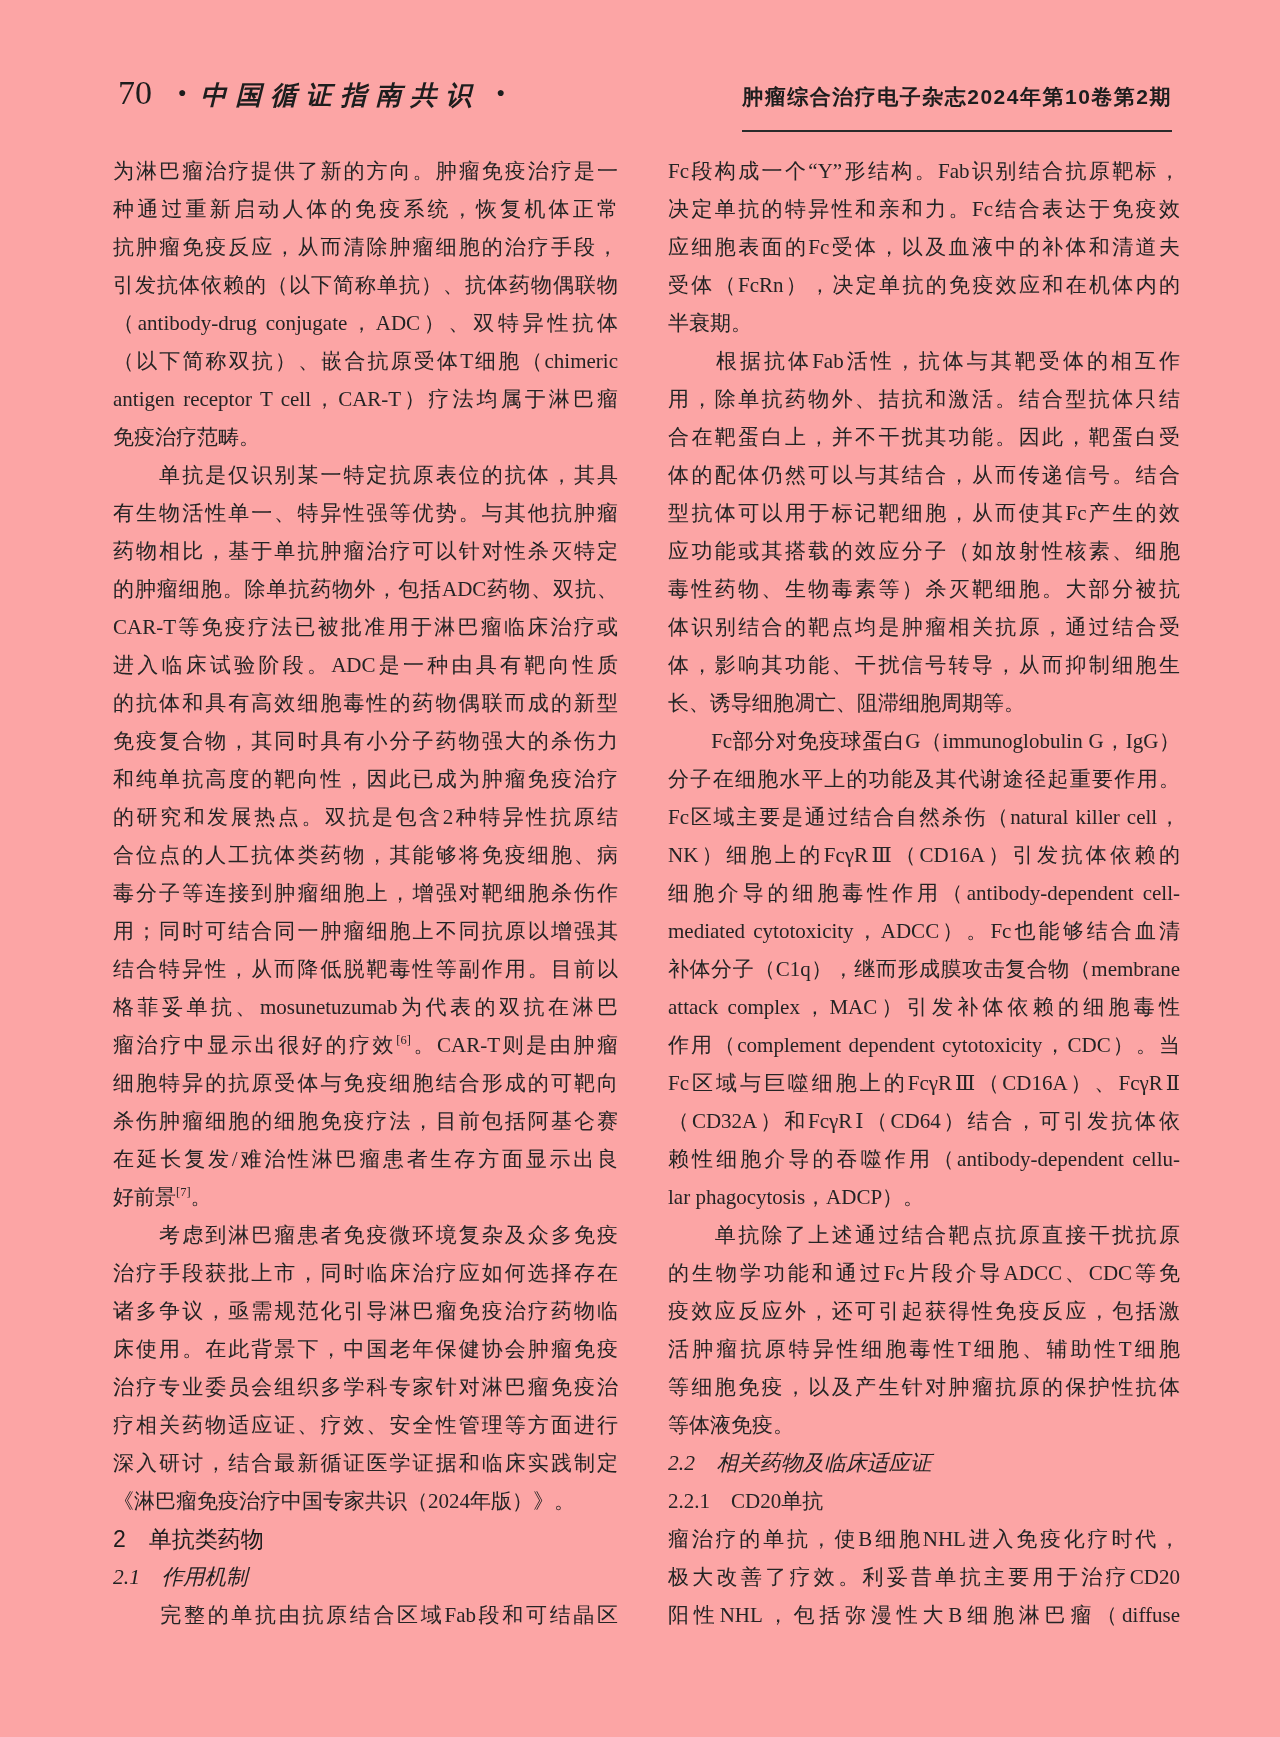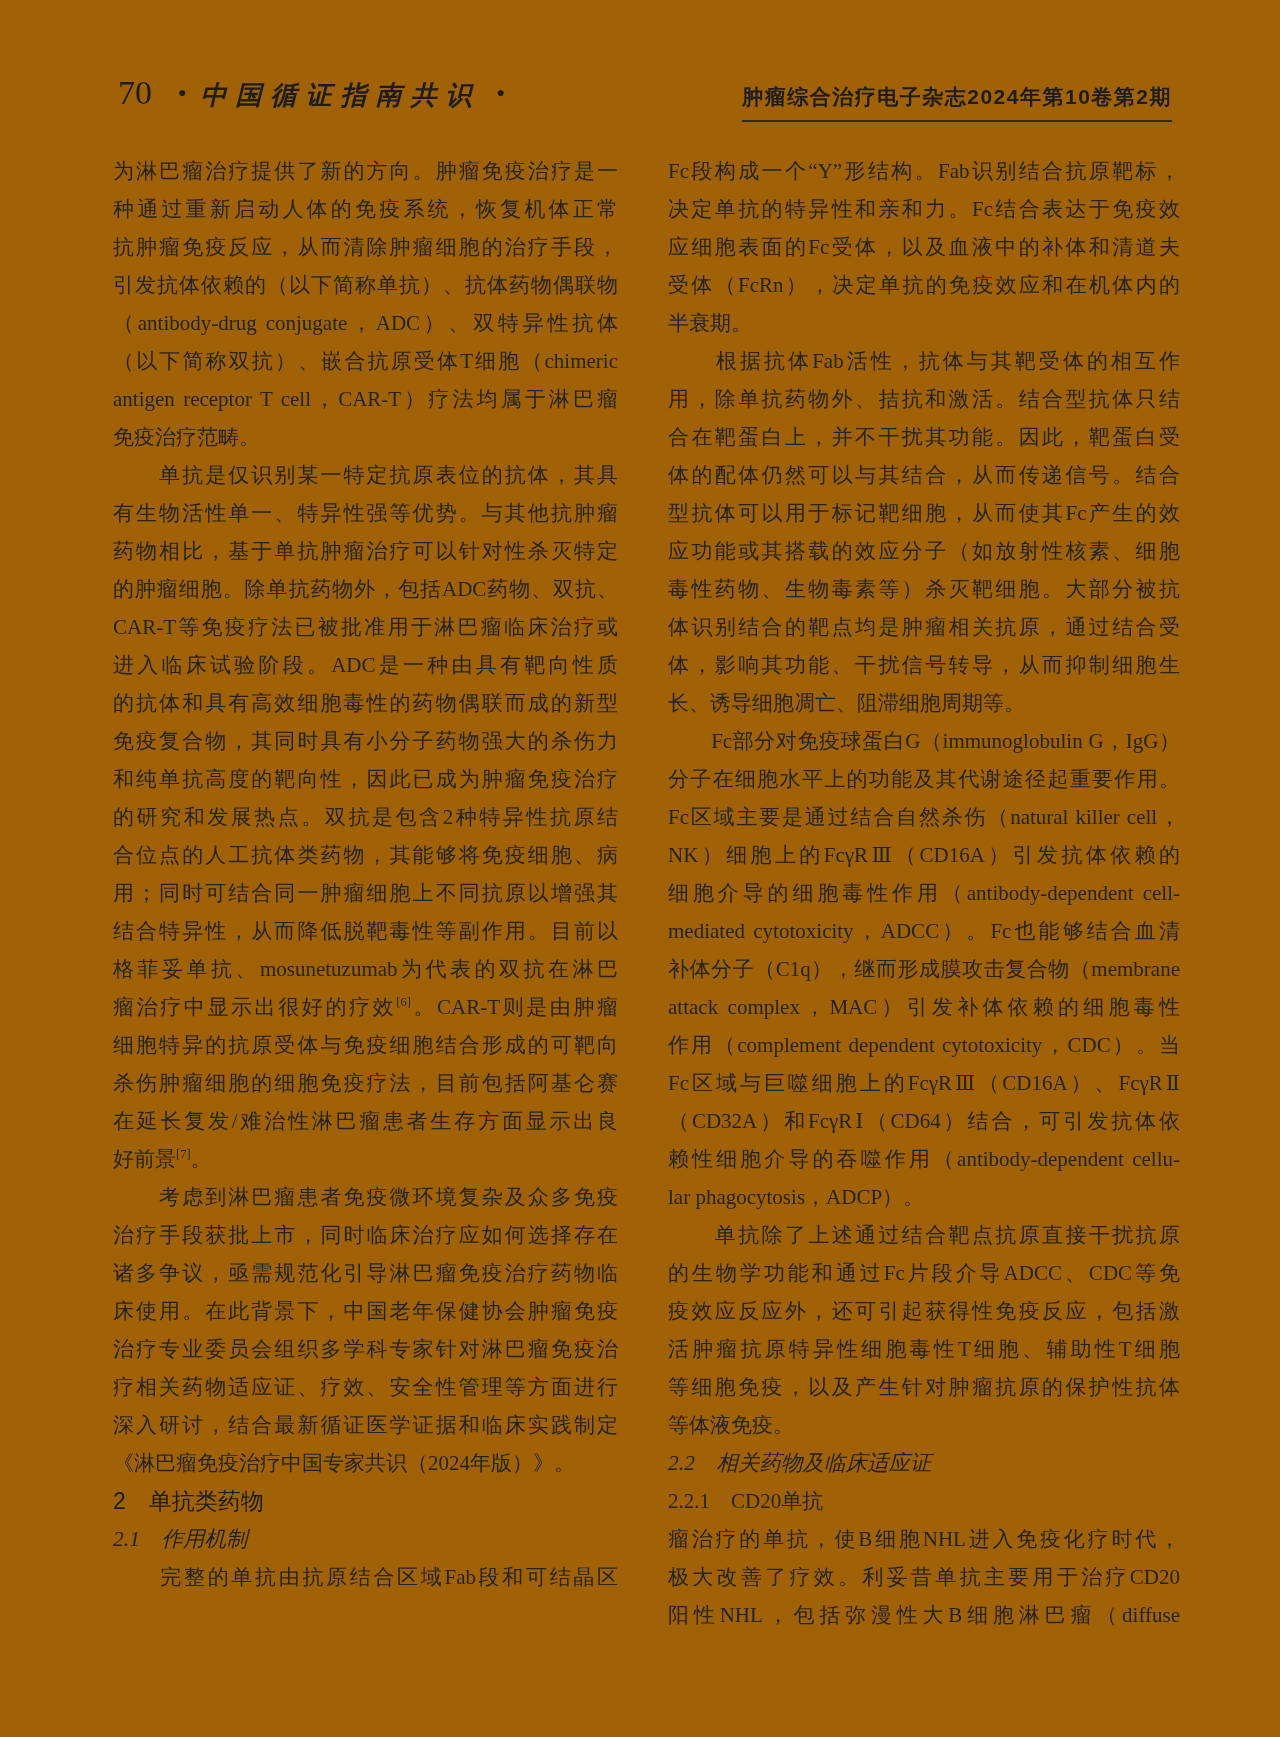--- a/index.html
+++ b/index.html
@@ -1,29 +1,29 @@
 <!DOCTYPE html>
 <html lang="zh"><head>
 <meta charset="utf-8">
 <style>
   html,body{margin:0;padding:0;background:#ffffff;}
-  .page{position:relative;width:1280px;height:1737px;background:#a16207;overflow:hidden;
+  .page{position:relative;width:1280px;height:1737px;background:#fca5a5;overflow:hidden;
         font-family:"Liberation Serif","DejaVu Serif",serif;color:#222;}
 
   
   .header{position:absolute;top:76px;left:118px;width:1054px;
           display:flex;justify-content:space-between;align-items:baseline;}
   .header-left{display:flex;align-items:baseline;}
   .page-number{font-size:34px;line-height:34px;color:#1d1d1d;}
   .bullet{font-size:14px;position:relative;top:-7px;margin:0 14px 0 26px;color:#1d1d1d;}
   .bullet.tail{margin:0 0 0 16px;}
   .journal-script{font-size:26px;font-style:italic;font-weight:bold;letter-spacing:9px;color:#1d1d1d;}
   .header-right{font-family:"Liberation Sans","DejaVu Sans",sans-serif;font-weight:bold;
                 font-size:21px;letter-spacing:1.5px;color:#1d1d1d;
-                padding-bottom:9px;border-bottom:2px solid #2b2b2b;}
+                padding-bottom:19px;border-bottom:2px solid #2b2b2b;}
 
   
   .columns{position:absolute;top:152px;left:113px;display:flex;gap:50px;}
   .col{display:block;}
   .col-left{width:505px;}
   .col-right{width:512px;}
 
   .line{height:38px;line-height:38px;font-size:21px;overflow:hidden;
         text-align:justify;text-align-last:justify;color:#242424;}
   .line.end{text-align-last:left;}
@@ -66,20 +66,21 @@
           <div class="line">有生物活性单一、特异性强等优势。与其他抗肿瘤</div>
           <div class="line">药物相比，基于单抗肿瘤治疗可以针对性杀灭特定</div>
           <div class="line">的肿瘤细胞。除单抗药物外，包括ADC药物、双抗、</div>
           <div class="line">CAR-T等免疫疗法已被批准用于淋巴瘤临床治疗或</div>
           <div class="line">进入临床试验阶段。ADC是一种由具有靶向性质</div>
           <div class="line">的抗体和具有高效细胞毒性的药物偶联而成的新型</div>
           <div class="line">免疫复合物，其同时具有小分子药物强大的杀伤力</div>
           <div class="line">和纯单抗高度的靶向性，因此已成为肿瘤免疫治疗</div>
           <div class="line">的研究和发展热点。双抗是包含2种特异性抗原结</div>
           <div class="line">合位点的人工抗体类药物，其能够将免疫细胞、病</div>
+          <div class="line">毒分子等连接到肿瘤细胞上，增强对靶细胞杀伤作</div>
           <div class="line">用；同时可结合同一肿瘤细胞上不同抗原以增强其</div>
           <div class="line">结合特异性，从而降低脱靶毒性等副作用。目前以</div>
           <div class="line">格菲妥单抗、mosunetuzumab为代表的双抗在淋巴</div>
           <div class="line">瘤治疗中显示出很好的疗效<sup>[6]</sup>。CAR-T则是由肿瘤</div>
           <div class="line">细胞特异的抗原受体与免疫细胞结合形成的可靶向</div>
           <div class="line">杀伤肿瘤细胞的细胞免疫疗法，目前包括阿基仑赛</div>
           <div class="line">在延长复发/难治性淋巴瘤患者生存方面显示出良</div>
           <div class="line end">好前景<sup>[7]</sup>。</div>
         </div>
         <div class="para">

